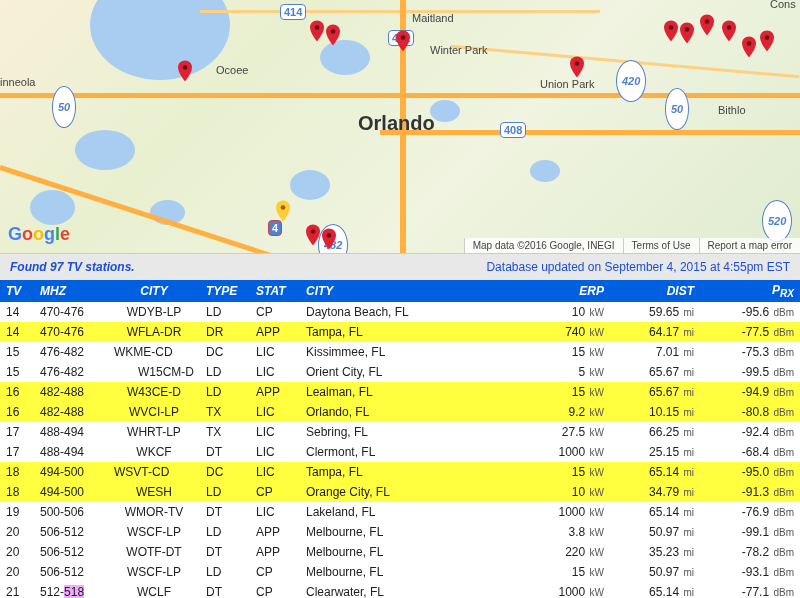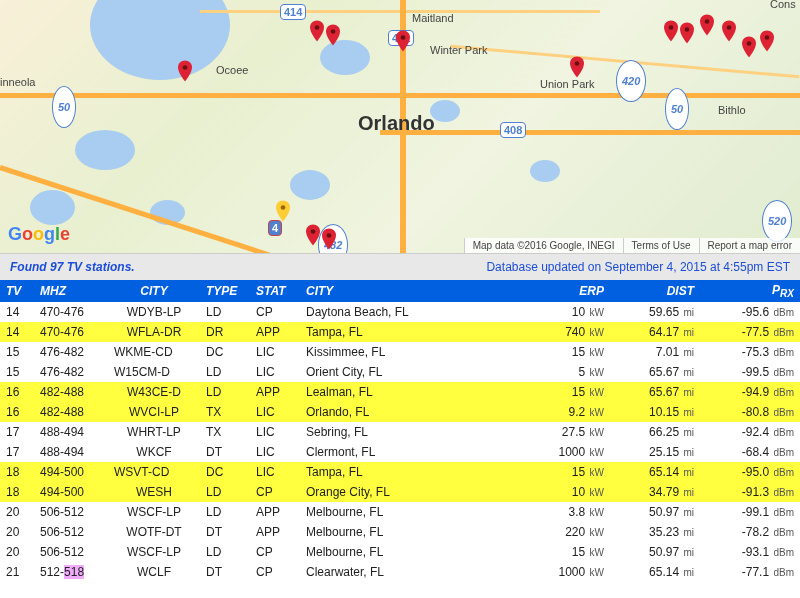--- a/index.html
+++ b/index.html
@@ -195,21 +195,21 @@
         <td>DC</td>
         <td>LIC</td>
         <td>Kissimmee, FL</td>
         <td class="r">15 <span class="unit">kW</span></td>
         <td class="r">7.01 <span class="unit">mi</span></td>
         <td class="r">-75.3 <span class="unit">dBm</span></td>
       </tr>
       <tr>
         <td>15</td>
         <td>476-482</td>
-        <td style="text-align:left">W15CM-D</td>
+        <td style="text-align:right">W15CM-D</td>
         <td>LD</td>
         <td>LIC</td>
         <td>Orient City, FL</td>
         <td class="r">5 <span class="unit">kW</span></td>
         <td class="r">65.67 <span class="unit">mi</span></td>
         <td class="r">-99.5 <span class="unit">dBm</span></td>
       </tr>
       <tr class="hl">
         <td>16</td>
         <td>482-488</td>
@@ -268,20 +268,31 @@
       <tr class="hl">
         <td>18</td>
         <td>494-500</td>
         <td style="text-align:center">WESH</td>
         <td>LD</td>
         <td>CP</td>
         <td>Orange City, FL</td>
         <td class="r">10 <span class="unit">kW</span></td>
         <td class="r">34.79 <span class="unit">mi</span></td>
         <td class="r">-91.3 <span class="unit">dBm</span></td>
+      </tr>
+      <tr>
+        <td>19</td>
+        <td>500-506</td>
+        <td style="text-align:center">WMOR-TV</td>
+        <td>DT</td>
+        <td>LIC</td>
+        <td>Lakeland, FL</td>
+        <td class="r">1000 <span class="unit">kW</span></td>
+        <td class="r">65.14 <span class="unit">mi</span></td>
+        <td class="r">-76.9 <span class="unit">dBm</span></td>
       </tr>
       <tr>
         <td>20</td>
         <td>506-512</td>
         <td style="text-align:center">WSCF-LP</td>
         <td>LD</td>
         <td>APP</td>
         <td>Melbourne, FL</td>
         <td class="r">3.8 <span class="unit">kW</span></td>
         <td class="r">50.97 <span class="unit">mi</span></td>

